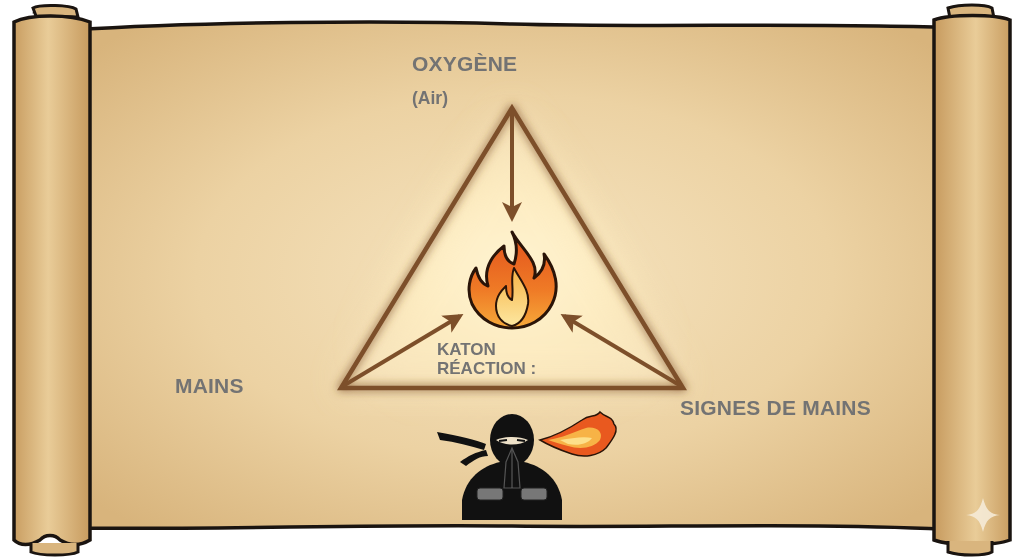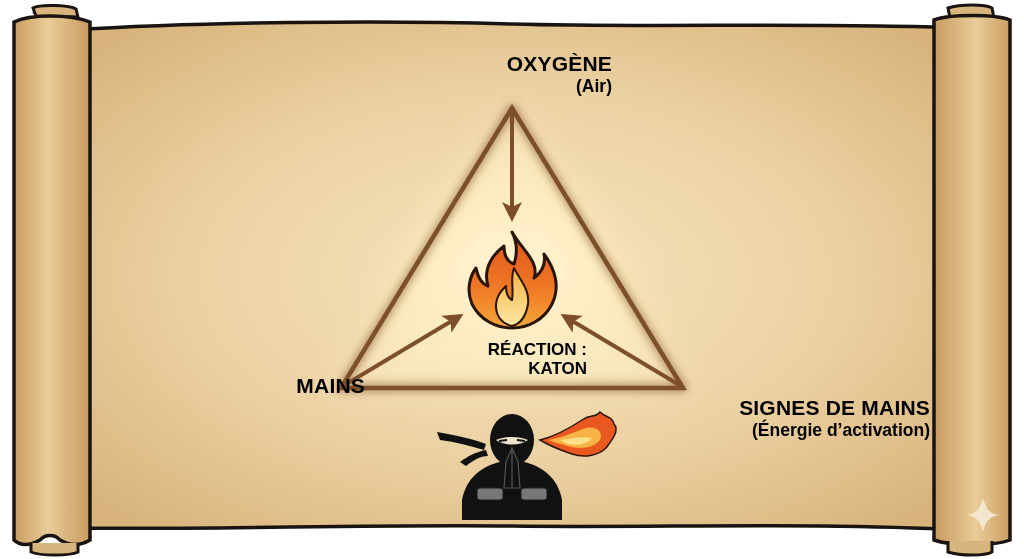--- a/index.html
+++ b/index.html
@@ -4,25 +4,25 @@
 <style>
   html, body { margin: 0; padding: 0; }
   body {
     width: 1024px; height: 559px; overflow: hidden;
     background: #ffffff;
     position: relative;
     font-family: "Liberation Sans", "DejaVu Sans", sans-serif;
   }
   .stage { position: absolute; left: 0; top: 0; width: 1024px; height: 559px; }
   .label {
-    position: absolute; text-align: right; color: #000000;
+    position: absolute; text-align: left; color: #737373;
     font-weight: bold; line-height: 1.1;
   }
   .label .main { font-size: 21px; letter-spacing: 0.2px; display: block; }
-  .label .sub { font-size: 17.5px; font-weight: bold; display: block; margin-top: 2px; }
+  .label .sub { font-size: 17.5px; font-weight: bold; display: block; margin-top: 14px; }
   #lbl-top { left: 412px; top: 52px; width: 200px; }
   #lbl-left { left: 175px; top: 374px; width: 190px; }
   #lbl-right { left: 680px; top: 396px; width: 250px; }
   #lbl-center { left: 437px; top: 341px; width: 150px; font-size: 17px; }
   #lbl-center span { display: block; }
 </style>
 </head>
 <body>
 
 <svg class="stage" viewBox="0 0 1024 559" xmlns="http://www.w3.org/2000/svg">
@@ -144,19 +144,18 @@
   <span class="main">OXYGÈNE</span>
   <span class="sub">(Air)</span>
 </div>
 
 <div class="label" id="lbl-left">
   <span class="main">MAINS</span>
 </div>
 
 <div class="label" id="lbl-right">
   <span class="main">SIGNES DE MAINS</span>
-  <span class="sub">(Énergie d’activation)</span>
 </div>
 
 <div class="label" id="lbl-center">
+  <span>KATON</span>
   <span>RÉACTION :</span>
-  <span>KATON</span>
 </div>
 
 </body></html>

